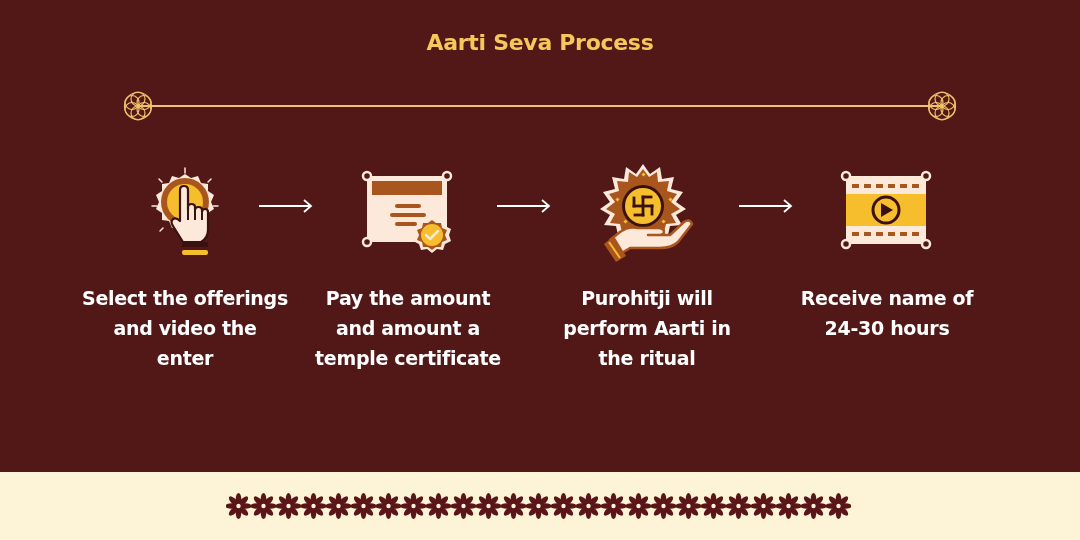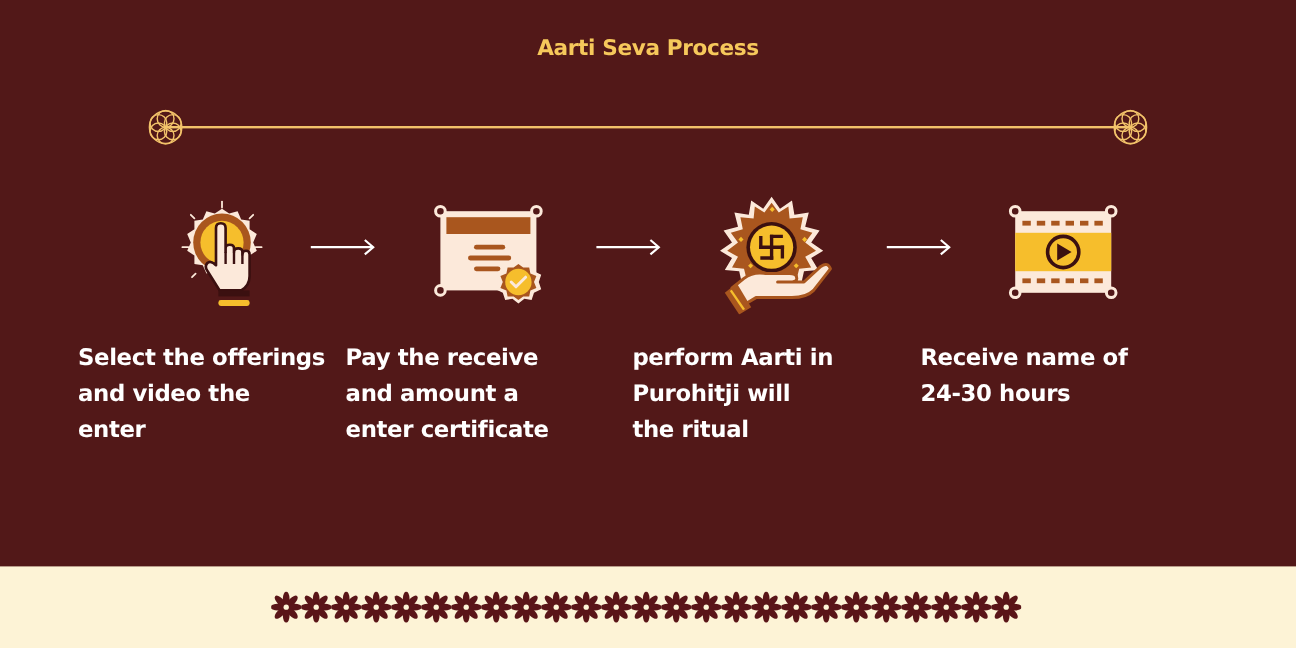--- a/index.html
+++ b/index.html
@@ -8,34 +8,34 @@
     background: #521818;
     font-family: "DejaVu Sans", sans-serif;
   }
   .main {
     position: absolute; left: 0; top: 0; width: 1080px; height: 472px;
     background: #521818;
   }
   .title {
     position: absolute; left: 0; top: 30px; width: 1080px; text-align: center;
     font-family: "DejaVu Sans", sans-serif; font-weight: bold;
-    font-size: 18px; color: #F6C85B; letter-spacing: -0.3px;
+    font-size: 22px; color: #F6C85B; letter-spacing: -0.3px;
   }
   .divider {
     position: absolute; left: 137px; top: 105px; width: 806px; height: 1.5px;
     background: #F2C26A;
   }
   .mandala { position: absolute; top: 91px; width: 30px; height: 30px; }
   .mandala.left { left: 123px; }
   .mandala.right { left: 927px; }
 
   .step-icon { position: absolute; top: 162px; width: 100px; height: 100px; }
   .arrow { position: absolute; top: 197px; width: 56px; height: 18px; }
   .step-label {
-    position: absolute; top: 283px; width: 240px; 
+    position: absolute; top: 283px; width: 240px; text-align: center;
     color: #FFFFFF; font-family: "DejaVu Sans", sans-serif; font-weight: bold;
     font-size: 19px; line-height: 30px; letter-spacing: -0.3px;
   }
   .step-label span { display: block; }
 
   .footer {
     position: absolute; left: 0; top: 472px; width: 1080px; height: 68px;
     background: #FDF3D6;
   }
   .flower-row {
@@ -173,27 +173,27 @@
     <circle cx="50" cy="48" r="13" fill="none" stroke="#3B1010" stroke-width="3"></circle>
     <polygon points="45,41 45,55 57,48" fill="#3B1010"></polygon>
   </svg>
 
   <div class="step-label" style="left:65px">
     <span>Select the offerings</span>
     <span>and video the</span>
     <span>enter</span>
   </div>
   <div class="step-label" style="left:288px">
-    <span>Pay the receive</span>
+    <span>Pay the amount</span>
     <span>and amount a</span>
-    <span>enter certificate</span>
+    <span>temple certificate</span>
   </div>
   <div class="step-label" style="left:527px">
+    <span>Purohitji will</span>
     <span>perform Aarti in</span>
-    <span>Purohitji will</span>
     <span>the ritual</span>
   </div>
   <div class="step-label" style="left:767px">
     <span>Receive name of</span>
     <span>24-30 hours</span>
   </div>
 </div>
 
 <div class="footer">
   <div class="flower-row" id="flower-row">

